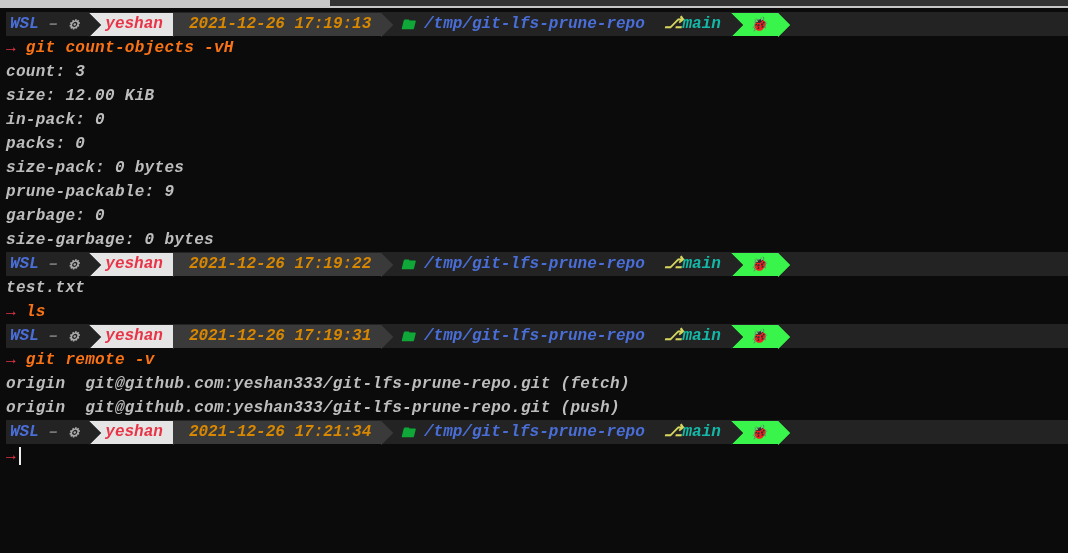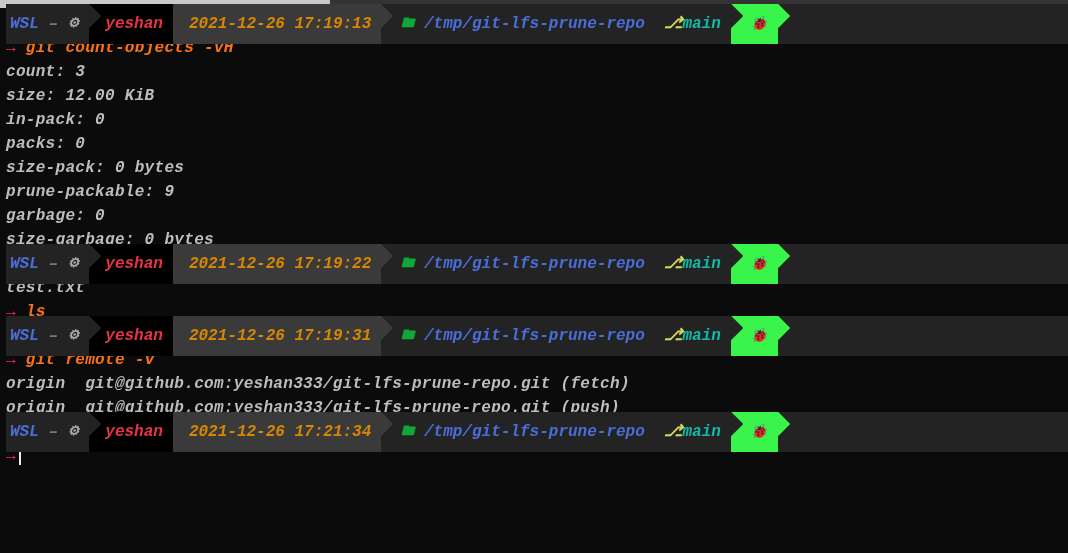--- a/index.html
+++ b/index.html
@@ -48,23 +48,23 @@
       position: relative;
       display: flex;
       align-items: center;
       height: 24px;
       white-space: pre;
       background: #232323;
       width: 100%;
     }
     .seg {
       display: inline-flex;
-      align-items: center;
+      align-items: flex-end;
       position: relative;
-      height: 40px;
+      height: 23px;
       padding: 0 10px 0 16px;
     }
     .seg::after {
       content: "";
       position: absolute;
       right: -12px;
       top: 0;
       width: 0;
       height: 0;
       border-top: 12px solid transparent;
@@ -82,21 +82,21 @@
       border-bottom: 12px solid transparent;
     }
     .seg-dark {
       background: #232323;
       padding-left: 4px;
     }
     .seg-dark::after {
       border-left: 12px solid #232323;
     }
     .seg-grey {
-      background: #000000;
+      background: #e5e5e5;
     }
     .seg-grey::before {
       border-left: 12px solid #232323;
     }
     .seg-grey::after {
       border-left: 12px solid #3a3a3a;
     }
     .seg-darker2 {
       background: #3a3a3a;
     }

